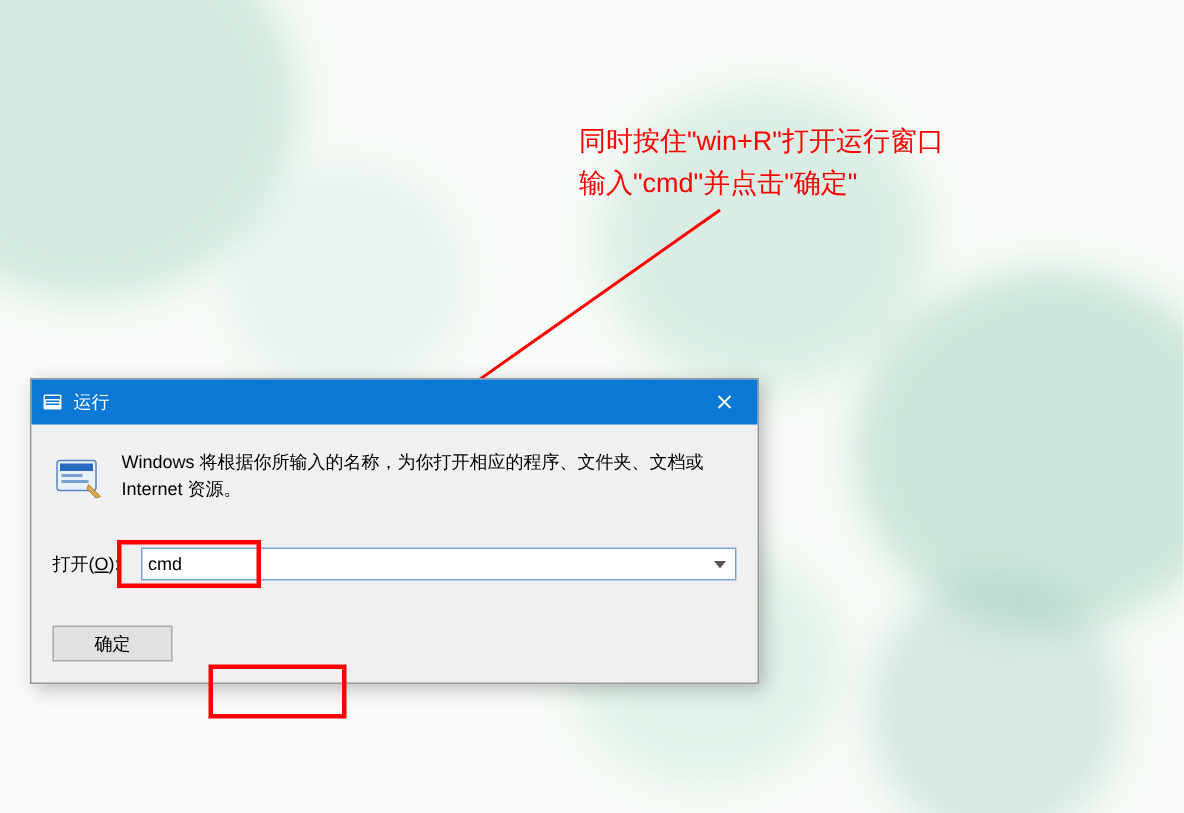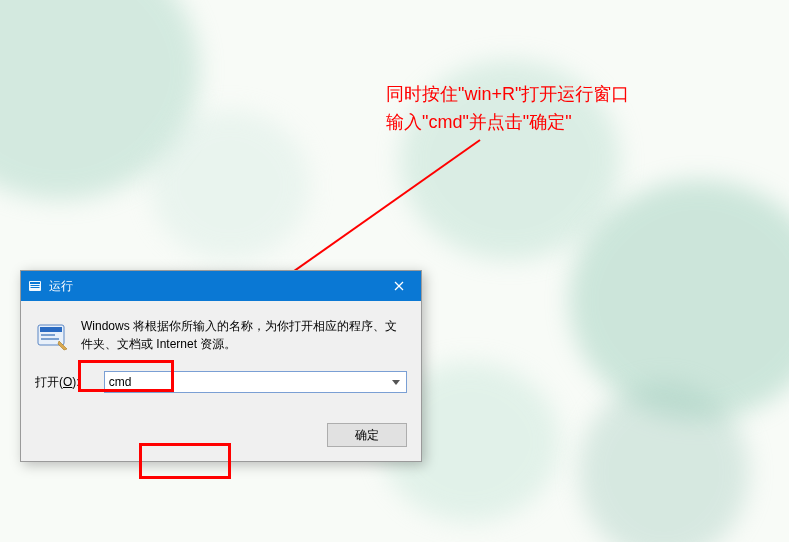--- a/index.html
+++ b/index.html
@@ -43,23 +43,23 @@
       top: 0;
       left: 0;
       width: 789px;
       height: 542px;
       pointer-events: none;
     }
 
     
     .run-dialog {
       position: absolute;
-      top: 270px;
+      top: 252px;
       left: 20px;
-      width: 402px;
+      width: 486px;
       background: #f0f0f0;
       border: 1px solid #9a9a9a;
       box-shadow: 3px 3px 12px rgba(0,0,0,0.25);
     }
     .titlebar {
       height: 30px;
       background: #0a78d4;
       display: flex;
       align-items: center;
       color: #ffffff;
@@ -85,49 +85,48 @@
       color: #fff;
       font-size: 14px;
     }
     .dialog-body {
       padding: 16px 14px 14px 14px;
     }
     .body-top {
       display: flex;
       align-items: flex-start;
       gap: 12px;
-      margin-bottom: 18px;
+      margin-bottom: 30px;
     }
     .run-icon {
       width: 34px;
       height: 34px;
       flex-shrink: 0;
       margin-top: 2px;
     }
     .desc-text {
       font-size: 12px;
       color: #000;
       line-height: 18px;
     }
     .open-row {
       display: flex;
       align-items: center;
-      gap: 4px;
+      gap: 14px;
       margin-bottom: 30px;
     }
     .open-label {
       font-size: 12px;
       color: #000;
       flex-shrink: 0;
     }
     .open-label .accel { text-decoration: underline; }
     .open-input-wrap {
       position: relative;
       flex: 1;
-      margin-left: 20px;
     }
     .open-input {
       width: 100%;
       height: 22px;
       border: 1px solid #7a9fd4;
       background: #fff;
       font-size: 12px;
       padding: 2px 22px 2px 4px;
       outline: none;
       font-family: inherit;
@@ -141,21 +140,20 @@
       height: 14px;
       display: flex;
       align-items: center;
       justify-content: center;
       color: #555;
       font-size: 9px;
       pointer-events: none;
     }
     .button-row {
       display: flex;
-      justify-content: flex-end;
       gap: 8px;
     }
     .dlg-button {
       width: 80px;
       height: 24px;
       background: #e1e1e1;
       border: 1px solid #adadad;
       font-size: 12px;
       font-family: inherit;
       display: inline-flex;

